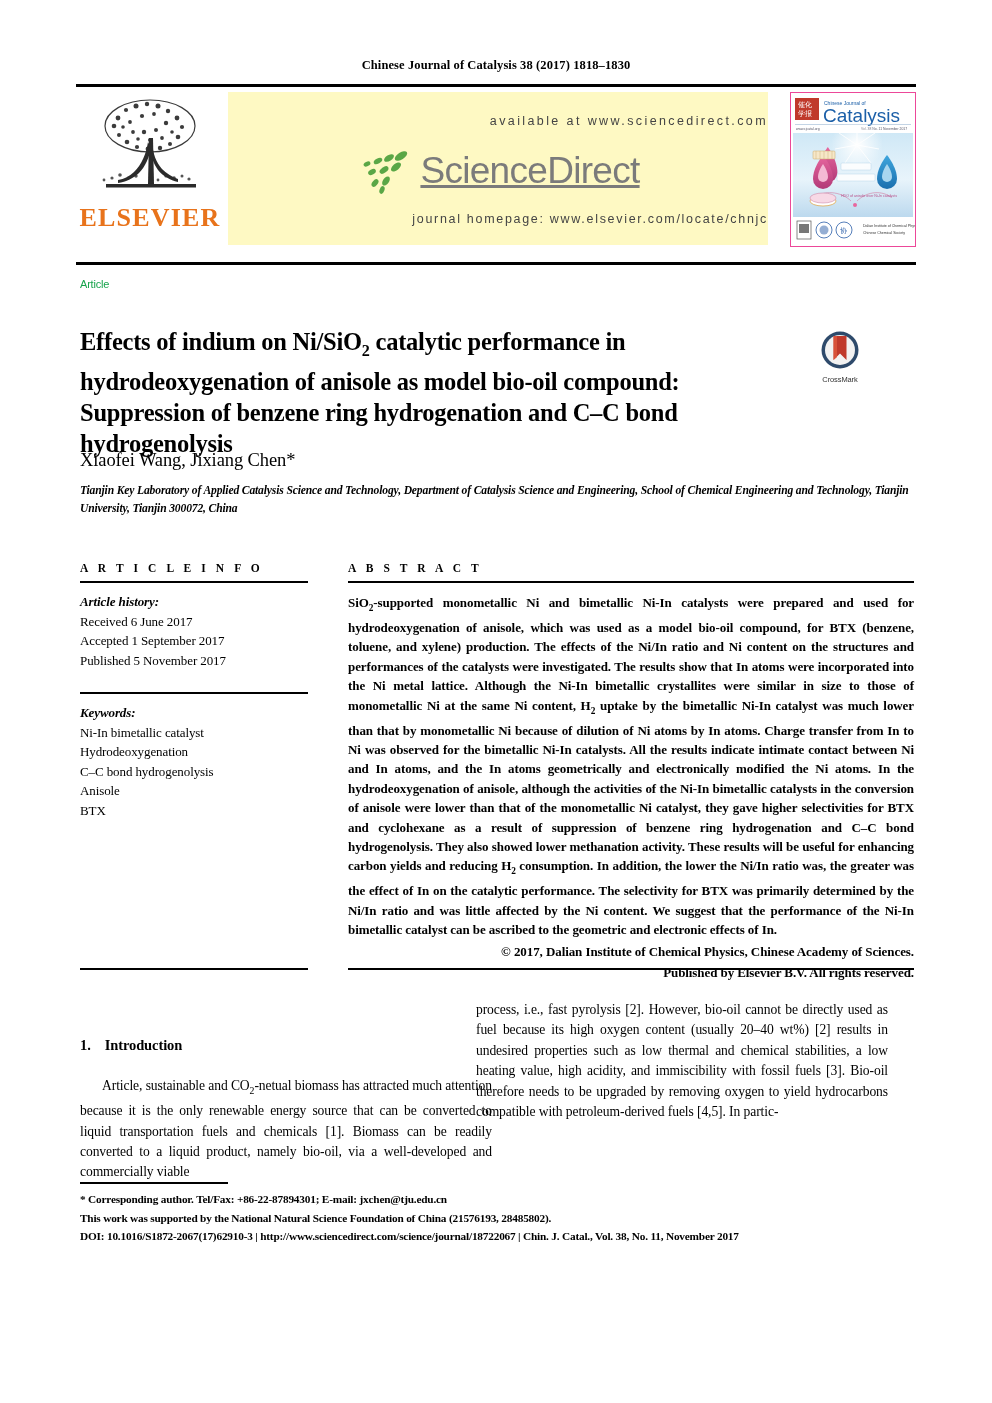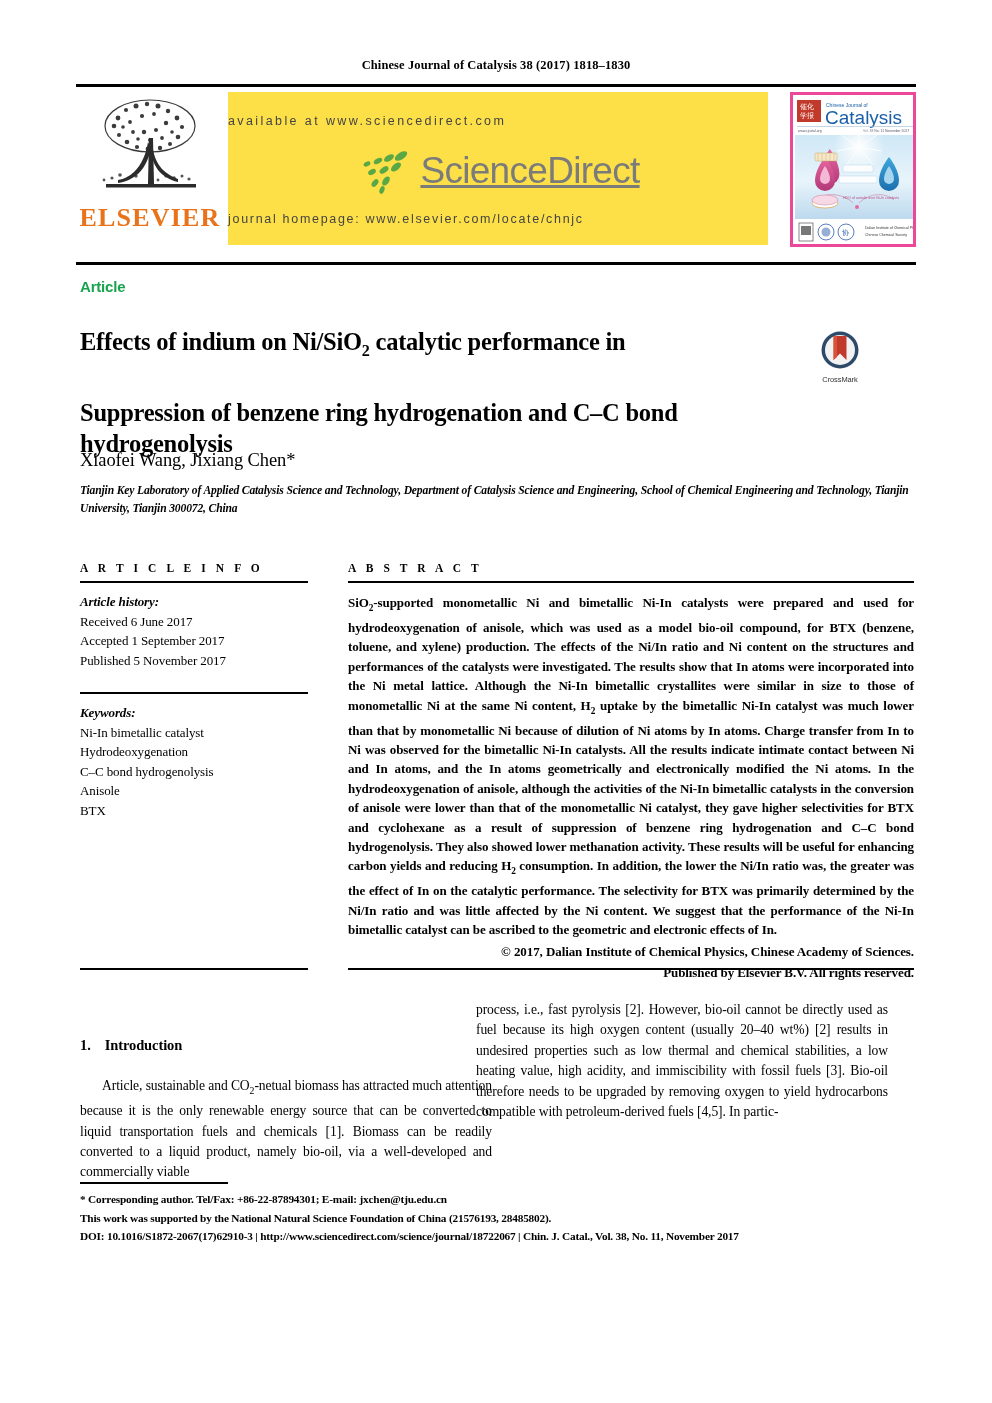--- a/index.html
+++ b/index.html
@@ -75,22 +75,22 @@
     color: #E8731B;
     font-weight: bold;
     margin-top: 1px;
   }
 
   .sd-box {
     position: absolute;
     left: 152px; top: 4px;
     width: 540px;
     height: 153px;
-    background: #fde047;
-    text-align: left;
+    background: #fef9c3;
+    text-align: right;
   }
   .sd-avail {
     font-family: "Liberation Sans", sans-serif;
     font-size: 12.5px;
     letter-spacing: 2.4px;
     color: #444444;
     padding-top: 22px;
   }
   .sd-logo-row {
     margin-top: 17px;
@@ -113,33 +113,33 @@
     letter-spacing: 1.7px;
     color: #444444;
     margin-top: 15px;
   }
 
   .cover-block {
     position: absolute;
     right: 0px; top: 4px;
     width: 126px;
     height: 155px;
-    border: 3px solid #ec4899;
+    border: 1px solid #ec4899;
     box-sizing: border-box;
     overflow: hidden;
     background: #ffffff;
   }
 
   
   .article-type {
     position: absolute;
     left: 80px; top: 278px;
     font-family: "Liberation Sans", sans-serif;
-    font-size: 15px;
-    font-weight: bold;
+    font-size: 11px;
+    font-weight: normal;
     color: #17a44c;
     letter-spacing: -0.2px;
   }
 
   
   .title {
     position: absolute;
     left: 80px; top: 310px;
     width: 700px;
     font-family: "Liberation Serif", serif;
@@ -485,21 +485,21 @@
     </div>
 
   </div>
 
   <div class="rule-mid"></div>
 
   <div class="article-type">Article</div>
 
   <h1 class="title">
     <span>Effects of indium on Ni/SiO</span><sub>2</sub><span> catalytic performance in</span><br>
-    <br>
+    <span>hydrodeoxygenation of anisole as model bio-oil compound:</span><br>
     <span>Suppression of benzene ring hydrogenation and C–C bond</span><br>
     <span>hydrogenolysis</span>
   </h1>
 
   <div class="crossmark">
     <svg width="40" height="40" viewBox="0 0 40 40">
       <circle cx="20" cy="20" r="18.5" fill="#2e4a6b"></circle>
       <circle cx="20" cy="20" r="15" fill="#f2f2f2"></circle>
       <path d="M13.5 6 L26.5 6 L26.5 30 L20 23.5 L13.5 30 Z" fill="#c0392b"></path>
       <path d="M13.5 6 L17 6 L17 27.2 L13.5 30 Z" fill="#e05a3f" opacity="0.75"></path>

